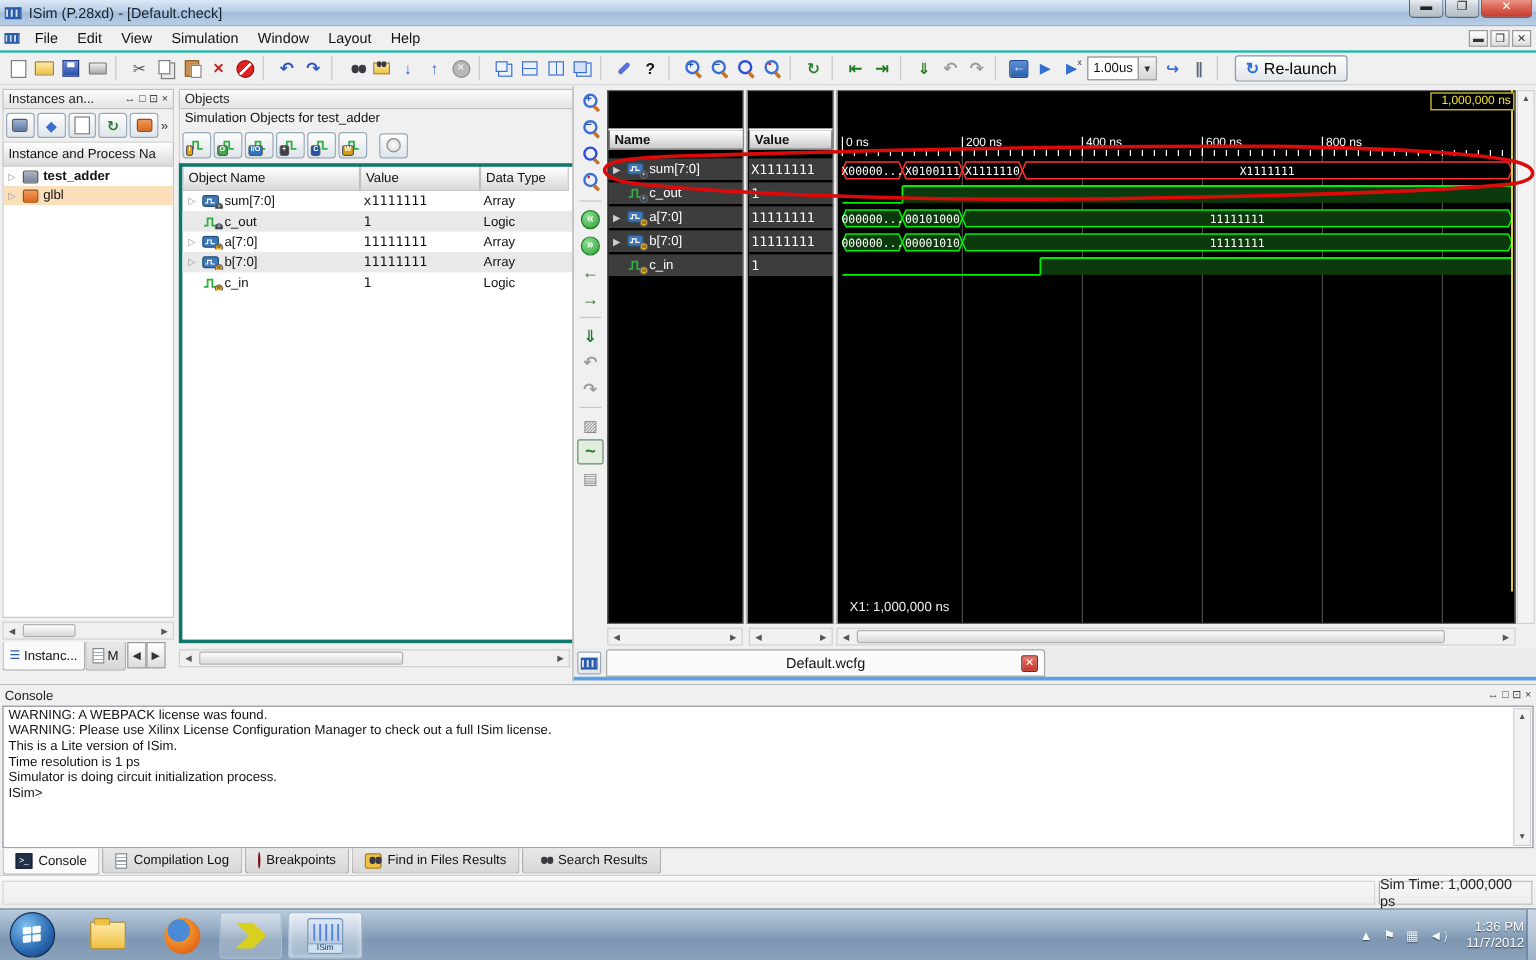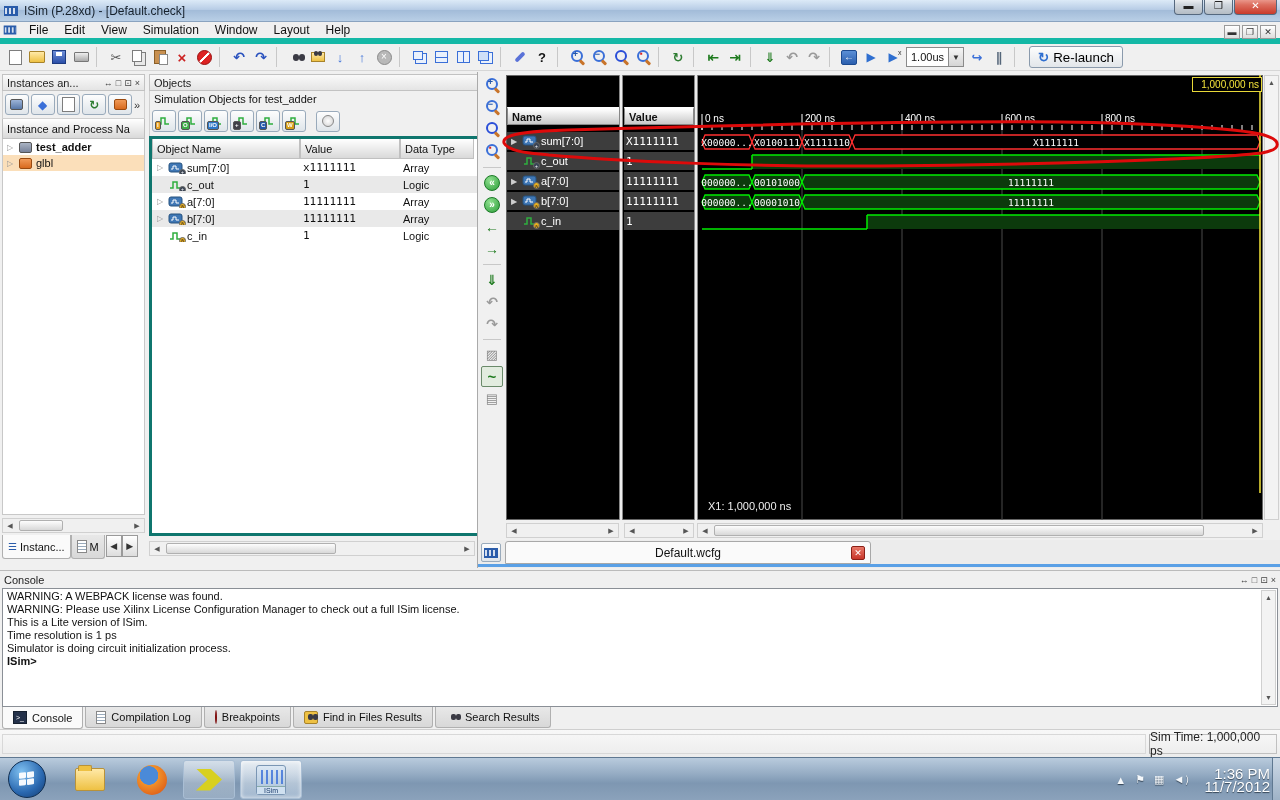--- a/index.html
+++ b/index.html
@@ -13,21 +13,21 @@
     background:linear-gradient(#dceaf7,#b8cde6 45%,#a3bcd9 50%,#b9cfe6);
     border-bottom:1px solid #8aa3bf;display:flex;align-items:center;}
   #titlebar .apptitle{margin-left:6px;font-size:12px;color:#15202b;}
   .winbtn{width:29px;height:18px;margin-top:-3px;border:1px solid #55687e;border-top:none;
     border-radius:0 0 4px 4px;background:linear-gradient(#fdfdfd,#cfd6dd 45%,#b4bcc4);
     display:flex;align-items:center;justify-content:center;font-size:10px;color:#222;}
   .winbtn.close{background:linear-gradient(#f2b0a6,#dd6f60 45%,#c93a2b);color:#fff;width:43px;font-weight:bold;}
   #winbtns{position:absolute;right:3px;top:0;display:flex;gap:1px;}
 
   
-  #menubar{left:0;top:22px;width:1280px;height:22px;background:#f0f0f0;display:flex;align-items:center;border-bottom:6px solid #14b8a6;}
+  #menubar{left:0;top:22px;width:1280px;height:22px;background:#f0f0f0;display:flex;align-items:center;border-bottom:2px solid #14b8a6;}
   .menu-item{padding:3px 8px;color:#111;}
   #mdi-controls{position:absolute;right:4px;top:25px;display:flex;gap:2px;}
   .mdibtn{width:16px;height:14px;border:1px solid #9a9a9a;background:linear-gradient(#fff,#ddd);
     font-size:9px;display:flex;align-items:center;justify-content:center;color:#333;}
 
   
   #toolbar{left:0;top:44px;width:1280px;height:27px;background:#f0f0f0;border-bottom:1px solid #d6d6d6;
     display:flex;align-items:center;padding-left:4px;}
   .tb-btn{width:22px;height:22px;display:flex;align-items:center;justify-content:center;border:1px solid transparent;border-radius:2px;}
   .tb-sep{width:6px;height:20px;border-left:1px solid #c8c8c8;margin:0 3px 0 4px;}
@@ -144,21 +144,21 @@
   .wtab-icon{position:absolute;left:3px;top:3px;width:20px;height:19px;border:1px solid #9ab;border-radius:2px;
      background:linear-gradient(#fdfdfd,#dfe5ea);display:flex;align-items:center;justify-content:center;}
   .minwave{width:14px;height:10px;background:#2a5caa;position:relative;}
   .minwave::before{content:"";position:absolute;left:1px;top:2px;width:12px;height:6px;
      background:linear-gradient(90deg,#fff 2px,transparent 2px) 0 0/4px 100%;opacity:.8;}
 
   
   #console-panel{left:0;top:570px;width:1280px;height:137px;background:#f0f0f0;border-top:1px solid #bbb;}
   #console-body{position:absolute;left:2px;top:17px;width:1276px;height:119px;background:#fff;border:1px solid #8a8f96;
      font-size:11px;padding:1px 4px;line-height:13px;overflow:hidden;}
-  #console-body .prompt{font-weight:bold;}
+  #console-body .prompt{font-weight:normal;}
   #bottom-tabs{left:0;top:707px;width:1280px;height:22px;background:#f0f0f0;display:flex;align-items:flex-start;padding-left:2px;gap:2px;}
   .btab{height:21px;display:flex;align-items:center;gap:5px;padding:0 10px;font-size:11px;
      border:1px solid #b0b0b0;border-top:none;border-radius:0 0 3px 3px;background:linear-gradient(#e8e8e8,#d8d8d8);}
   .btab.active{background:#fafafa;height:22px;}
   .bticon{width:14px;height:13px;display:flex;align-items:center;justify-content:center;font-size:10px;}
   .bt-console{background:#24314a;border:1px solid #16202f;color:#fff;font-size:7px;}
   .bt-doc{background:#fff;border:1px solid #888;background-image:repeating-linear-gradient(#fff 0 2px,#9ab 2px 3px);width:10px;}
   .bt-break{width:11px;height:11px;border-radius:50%;background:radial-gradient(circle at 35% 30%,#f08878,#c01818);border:1px solid #801010;}
   .bt-binoc::before{content:"";width:5px;height:6px;background:#3a3a44;border-radius:2px;box-shadow:5px 0 0 #3a3a44;}
 
@@ -182,21 +182,21 @@
   .folder-icon{width:30px;height:23px;background:linear-gradient(#ffe9a8,#eec143);border:1px solid #b8923a;border-radius:2px;position:relative;}
   .folder-icon::before{content:"";position:absolute;left:2px;top:-4px;width:12px;height:5px;background:#eec143;border:1px solid #b8923a;border-bottom:none;border-radius:2px 2px 0 0;}
   .ffox{width:30px;height:30px;border-radius:50%;background:radial-gradient(circle at 40% 35%,#4a8ad8 0 34%,#f0902a 36%,#d84a10);}
   .ise-chev{width:26px;height:22px;background:#d8d020;clip-path:polygon(0 0,55% 0,100% 50%,55% 100%,0 100%,45% 50%);}
   .isim-ic{width:30px;height:30px;border-radius:3px;background:linear-gradient(#dce8f4,#a8c0d8);border:1px solid #7a96b4;position:relative;display:flex;align-items:flex-end;justify-content:center;}
   .isim-ic::before{content:"";position:absolute;top:4px;left:4px;width:22px;height:14px;
      background:linear-gradient(90deg,#3a6fd8 2px,transparent 2px) 0 0/5px 100%;opacity:.8;}
   .isim-lbl{font-size:7px;color:#1a3a6a;background:#cfe0f0;width:100%;text-align:center;border-top:1px solid #8aa;}
   #tray{position:absolute;right:10px;top:0;height:43px;display:flex;align-items:center;gap:9px;color:#fff;}
   .tray-ic{font-size:11px;color:#f5f8fb;text-shadow:0 1px 1px #345;}
-  #clock{text-align:right;font-size:15px;line-height:13px;color:#fff;text-shadow:0 1px 1px #345;}
+  #clock{text-align:right;font-size:11px;line-height:13px;color:#fff;text-shadow:0 1px 1px #345;}
   #show-desktop{position:absolute;right:0;top:0;width:8px;height:43px;background:linear-gradient(#cdd9e6,#9db1c6);border-left:1px solid #5f7891;}
 
   svg text{font-family:"DejaVu Sans Mono","Liberation Mono",monospace;}
   svg text.sans{font-family:"Liberation Sans","DejaVu Sans",sans-serif;}
 </style>
 </head>
 <body>
 
 <div id="app">
 

